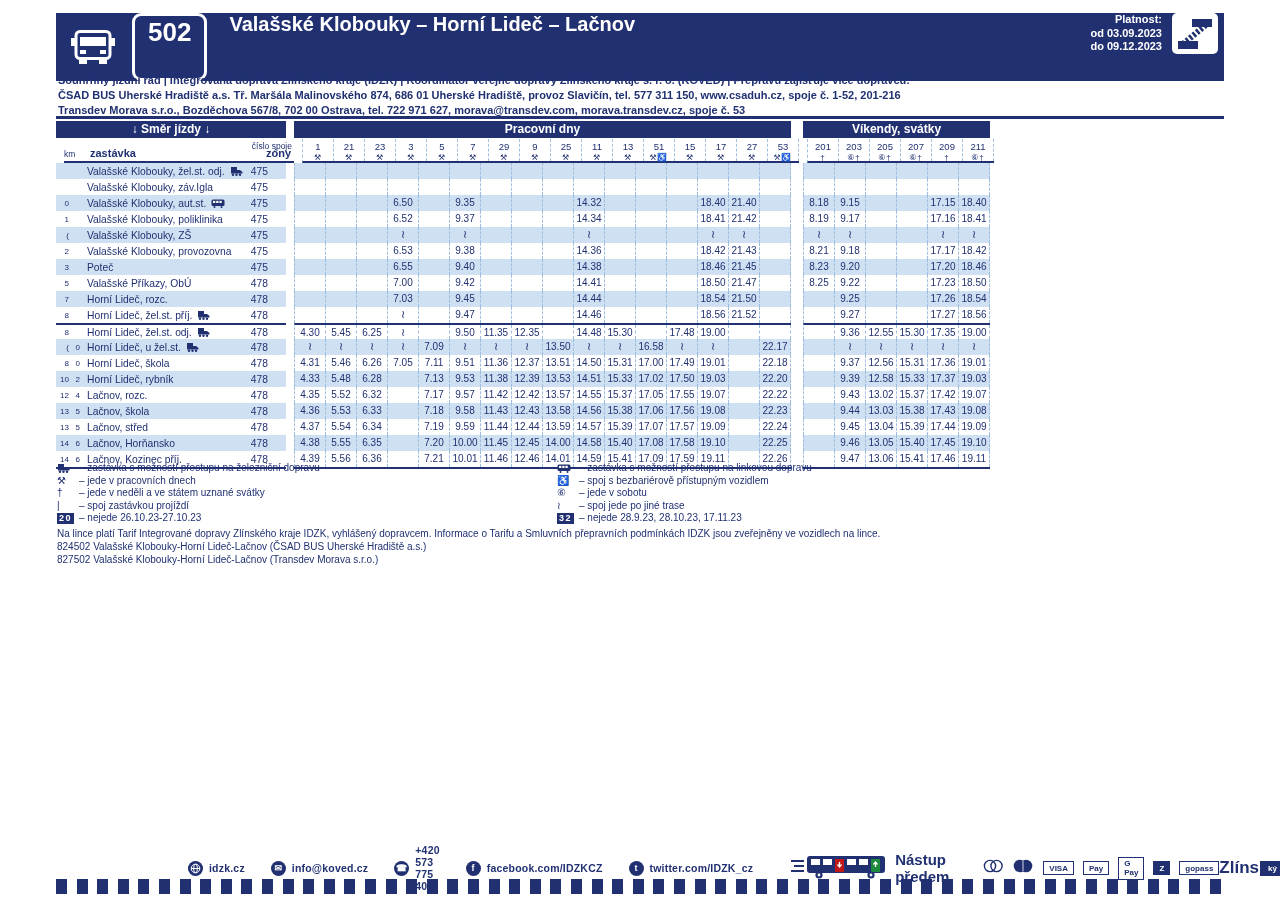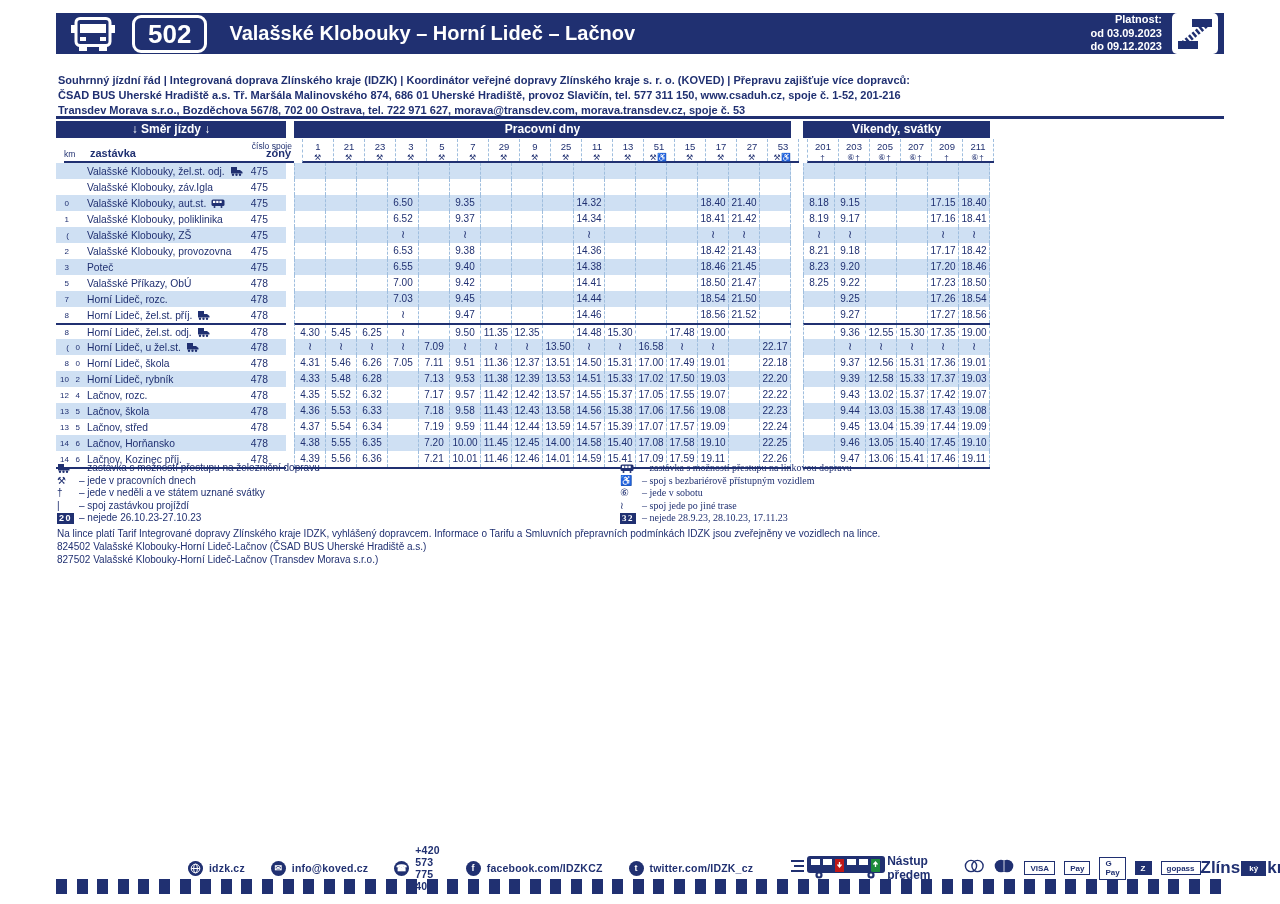--- a/index.html
+++ b/index.html
@@ -1,21 +1,21 @@
 <!DOCTYPE html>
 <html><head>
 <meta charset="utf-8">
 <style>
   :root{ --navy:#203071; --light:#cfe0f3; --dash:#9fbede; }
   html,body{margin:0;padding:0;}
   body{width:1280px;height:904px;background:#fff;font-family:"Liberation Sans",sans-serif;color:var(--navy);}
   .page{position:relative;width:1280px;height:904px;overflow:hidden;background:#fff;}
 
   
-  .hdr{position:absolute;left:56px;top:13px;width:1168px;height:41px;background:var(--navy);display:flex;align-items:center;}
+  .hdr{position:absolute;left:56px;top:13px;width:1168px;height:68px;background:var(--navy);display:flex;}
   .hdr-bus{margin-left:14px;display:flex;align-items:center;}
   .route-box{margin-left:16px;border:3px solid #fff;border-radius:9px;color:#fff;font-size:26px;font-weight:bold;line-height:30px;padding:1px 13px;}
   .hdr-title{margin-left:22px;color:#fff;font-size:20px;font-weight:bold;}
   .validity{margin-left:auto;text-align:right;color:#fff;font-size:11px;font-weight:bold;line-height:13.5px;margin-right:10px;}
   .zlogo{width:46px;height:41px;background:#fff;border-radius:5px;margin-right:6px;display:flex;align-items:center;justify-content:center;}
 
   
   .info{position:absolute;left:58px;top:73px;font-size:11px;font-weight:bold;line-height:15px;white-space:nowrap;}
   .rule{position:absolute;left:56px;top:116px;width:1168px;height:3px;background:var(--navy);}
 
@@ -49,31 +49,31 @@
   .km{width:13px;font-size:8px;text-align:right;}
   .km2{width:11px;font-size:8px;text-align:right;padding-right:1px;}
   .nm{font-size:10.3px;padding-left:6px;white-space:nowrap;}
   .rowicon{margin-left:5px;display:flex;align-items:center;}
   .zone{margin-left:auto;font-size:10.3px;padding-right:18px;}
   .bottomline .seg-left,.bottomline .seg-wd,.bottomline .seg-we{height:2px;background:var(--navy);}
 
   
   .legend{position:absolute;top:462px;font-size:10px;line-height:12.6px;}
   .legend-l{left:57px;}
-  .legend-r{left:620px;font-family:Liberation Serif, serif;}
+  .legend-r{left:557px;}
   .lrow{display:flex;align-items:center;height:12.6px;}
   .lsym{width:22px;display:flex;align-items:center;font-size:10px;}
   .notes{position:absolute;left:57px;top:527px;font-size:10px;line-height:13px;white-space:nowrap;}
 
   
   .footer{position:absolute;left:56px;top:844px;width:1168px;display:flex;align-items:center;}
   .social{display:flex;gap:26px;margin-left:132px;}
   .soc{display:flex;align-items:center;gap:6px;font-size:10.5px;font-weight:bold;letter-spacing:.2px;}
   .sicon{width:15px;height:15px;border-radius:50%;background:var(--navy);color:#fff;font-size:9px;display:flex;align-items:center;justify-content:center;flex:none;}
-  .busline{display:flex;align-items:center;margin-left:38px;font-size:12px;font-weight:bold;}
+  .busline{display:flex;align-items:center;gap:8px;margin-left:38px;font-size:15px;font-weight:bold;}
   .pays{display:flex;align-items:center;gap:9px;margin-left:34px;}
   .paybox{border:1px solid var(--navy);border-radius:0;font-size:8px;font-weight:bold;padding:1.5px 5px;line-height:9px;}
   .payfill{background:var(--navy);color:#fff;border-color:var(--navy);}
   .region{margin-left:auto;font-size:17px;font-weight:bold;display:flex;align-items:center;margin-right:62px;}
   .region-box{background:var(--navy);color:#fff;font-size:8px;line-height:15px;text-align:center;width:25px;height:15px;margin:0 1px;display:inline-block;}
 
   .perf{position:absolute;left:56px;top:879px;width:1168px;height:15px;
         background:repeating-linear-gradient(to right,var(--navy) 0 11px,transparent 11px 20.6px);}
 </style>
 </head>

